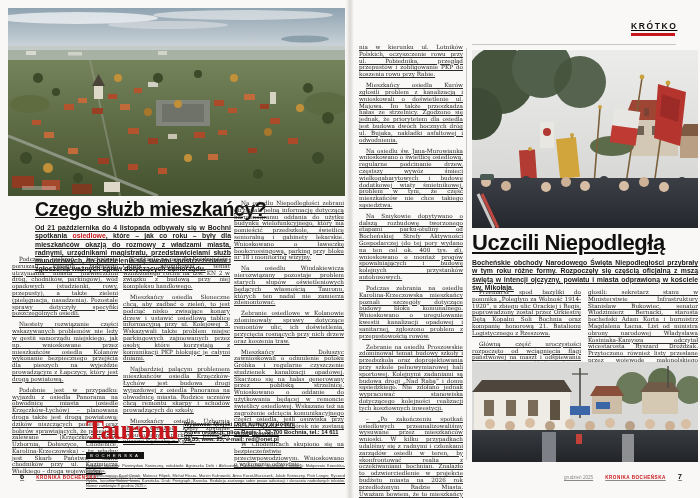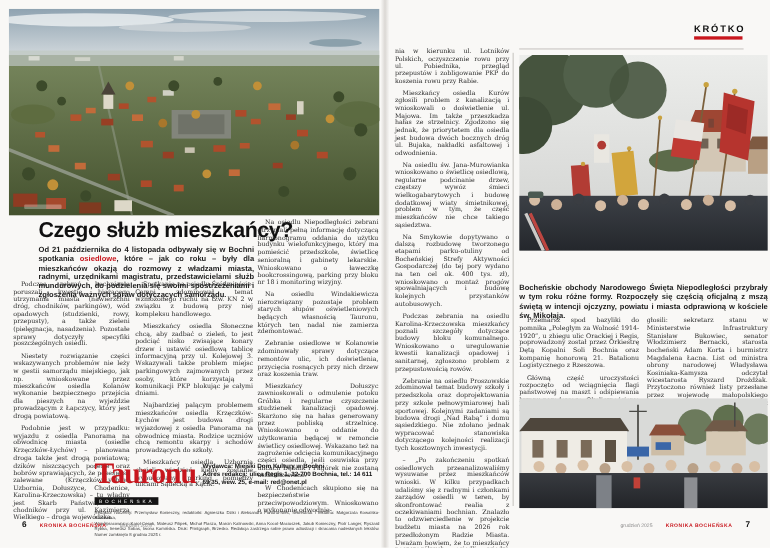--- a/index.html
+++ b/index.html
@@ -1,18 +1,18 @@
 <!DOCTYPE html>
 <html><head>
 <meta charset="utf-8">
 <style>
   html,body{margin:0;padding:0;}
   body{width:700px;height:498px;overflow:hidden;background:#ffffff;font-family:"DejaVu Serif",serif;}
   .spread{position:relative;width:700px;height:498px;background:#f8f7f5;}
-  .abs{position:absolute;}
+  .abs{position:absolute;text-decoration:underline;}
   .page{position:absolute;top:0;height:498px;background:#f9f8f6;}
   .gutter{position:absolute;left:346px;top:0;width:8px;height:498px;
     background:linear-gradient(90deg,rgba(0,0,0,0) 0%,rgba(110,100,90,.22) 50%,rgba(0,0,0,0) 100%);}
   
   .photo{display:block;}
   .photo svg{display:block;width:100%;height:100%;}
   .credit-mark{position:absolute;left:14px;bottom:6px;width:34px;height:4px;background:#ffffff;opacity:.3;border-radius:1px;}
   
   .headline{font-family:"Liberation Sans",sans-serif;font-weight:bold;color:#101010;margin:0;letter-spacing:-0.4px;}
   .lead{font-family:"Liberation Sans",sans-serif;font-weight:bold;font-size:6.9px;line-height:8.3px;text-align:justify;color:#1c1c1c;}
@@ -263,20 +263,21 @@
           <circle cx="172" cy="132" r="5" fill="#cdb197"></circle>
             <circle cx="192" cy="137" r="5" fill="#d6bda4"></circle>
           <circle cx="210" cy="132" r="5" fill="#3a3d42"></circle>
         </g>
         <rect x="8" y="124" width="14" height="6" rx="2" fill="#4b5a52"></rect>
         <path d="M10 144 L26 178" stroke="#d94b43" stroke-width="3" opacity=".85"></path>
         <path d="M6 144 L22 178" stroke="#e8e6e2" stroke-width="3" opacity=".85"></path>
       </svg>
     </div>
 
+    <h1 class="headline abs" style="left:122px;top:230px;font-size:22px;">Uczcili Niepodległą</h1>
     <div class="lead abs" style="left:122px;top:259px;width:226px;">Bocheńskie obchody Narodowego Święta Niepodległości przybrały w tym roku różne formy. Rozpoczęły się częścią oficjalną z mszą świętą w intencji ojczyzny, powiatu i miasta odprawioną w kościele św. Mikołaja.</div>
 
     <div class="bodycol abs" style="left:122px;top:289px;width:109px;">
       <p>Przemarsz spod bazyliki do pomnika „Poległym za Wolność 1914-1920”, u zbiegu ulic Orackiej i Regis, poprowadzony został przez Orkiestrę Dętą Kopalni Soli Bochnia oraz kompanię honorową 21. Batalionu Logistycznego z Rzeszowa.</p>
       <p>Główną część uroczystości rozpoczęto od wciągnięcia flagi państwowej na maszt i odśpiewania hymnu narodowego. Okolicznościowe przemówienia wy-</p>
     </div>
     <div class="bodycol abs" style="left:238px;top:289px;width:110px;">
       <p class="ni">głosili: sekretarz stanu w Ministerstwie Infrastruktury Stanisław Bukowiec, senator Włodzimierz Bernacki, starosta bocheński Adam Korta i burmistrz Magdalena Łacna. List od ministra obrony narodowej Władysława Kosiniaka-Kamysza odczytał wicestarosta Ryszard Drożdżak. Przytoczono również listy przesłane przez wojewodę małopolskiego Krzysztofa Jana Klęczara oraz posłankę Urszulę Augustyn.</p>
     </div>
 

